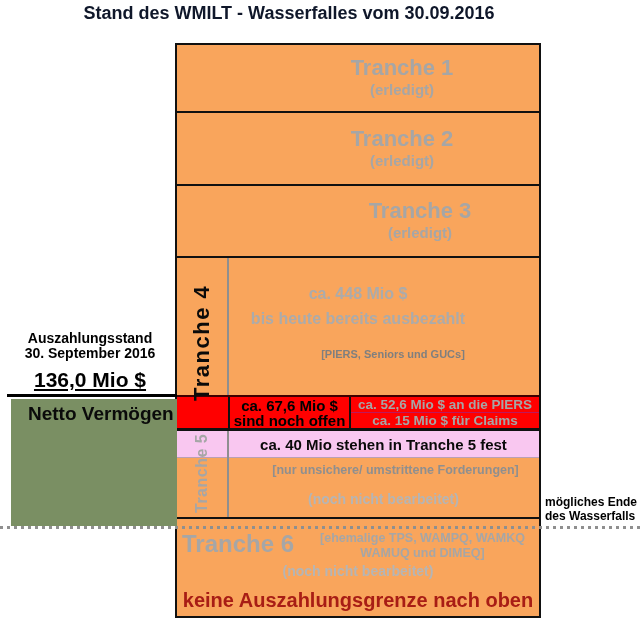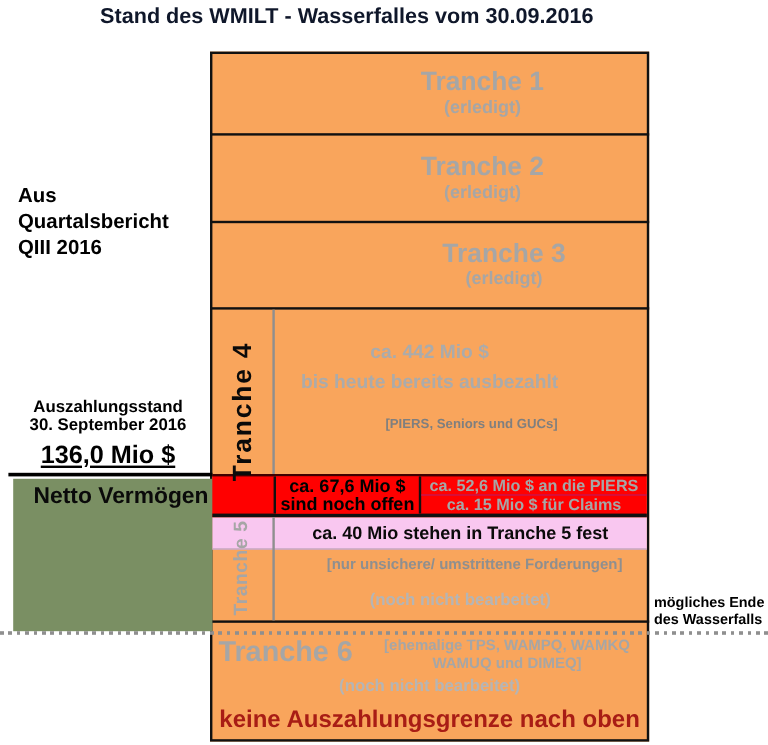--- a/index.html
+++ b/index.html
@@ -90,21 +90,21 @@
     <div class="t-name">Tranche 2</div>
     <div class="t-status">(erledigt)</div>
   </div>
   <div class="abs t-stack" style="top:186px;height:70px;padding-left:18px;">
     <div class="t-name">Tranche 3</div>
     <div class="t-status">(erledigt)</div>
   </div>
 
   <div class="abs vdiv t4-vdiv"></div>
   <div class="abs vlabel t4-vlabel">Tranche 4</div>
-  <div class="abs t4-amount ctr">ca. 442 Mio $</div>
+  <div class="abs t4-amount ctr">ca. 448 Mio $</div>
   <div class="abs t4-desc ctr">bis heute bereits ausbezahlt</div>
   <div class="abs t4-note ctr">[PIERS, Seniors und GUCs]</div>
 
   <div class="abs red-band"></div>
   <div class="abs red-mid pre">ca. 67,6 Mio $
 sind noch offen</div>
   <div class="abs red-right-top">ca. 52,6 Mio $ an die PIERS</div>
   <div class="abs red-right-bottom">ca. 15 Mio $ für Claims</div>
 
   <div class="abs pink-band"></div>
@@ -114,23 +114,20 @@
   <div class="abs t5-note ctr">[nur unsichere/ umstrittene Forderungen]</div>
   <div class="abs t5-status ctr">(noch nicht bearbeitet)</div>
   <div class="abs t56-line"></div>
 
   <div class="abs t6-name">Tranche 6</div>
   <div class="abs t6-note pre">[ehemalige TPS, WAMPQ, WAMKQ
 WAMUQ und DIMEQ]</div>
   <div class="abs t6-status ctr">(noch nicht bearbeitet)</div>
   <div class="abs t6-footer ctr">keine Auszahlungsgrenze nach oben</div>
 
-  <div class="abs quartal pre">Aus
-Quartalsbericht
-QIII 2016</div>
   <div class="abs payout-label pre">Auszahlungsstand
 30. September 2016</div>
   <div class="abs payout-amount">136,0 Mio $</div>
   <div class="abs left-line"></div>
   <div class="abs green-box"></div>
   <div class="abs netto-title">Netto Vermögen</div>
 
   <div class="abs dotted-line"></div>
   <div class="abs end-note pre">mögliches Ende
 des Wasserfalls</div>

